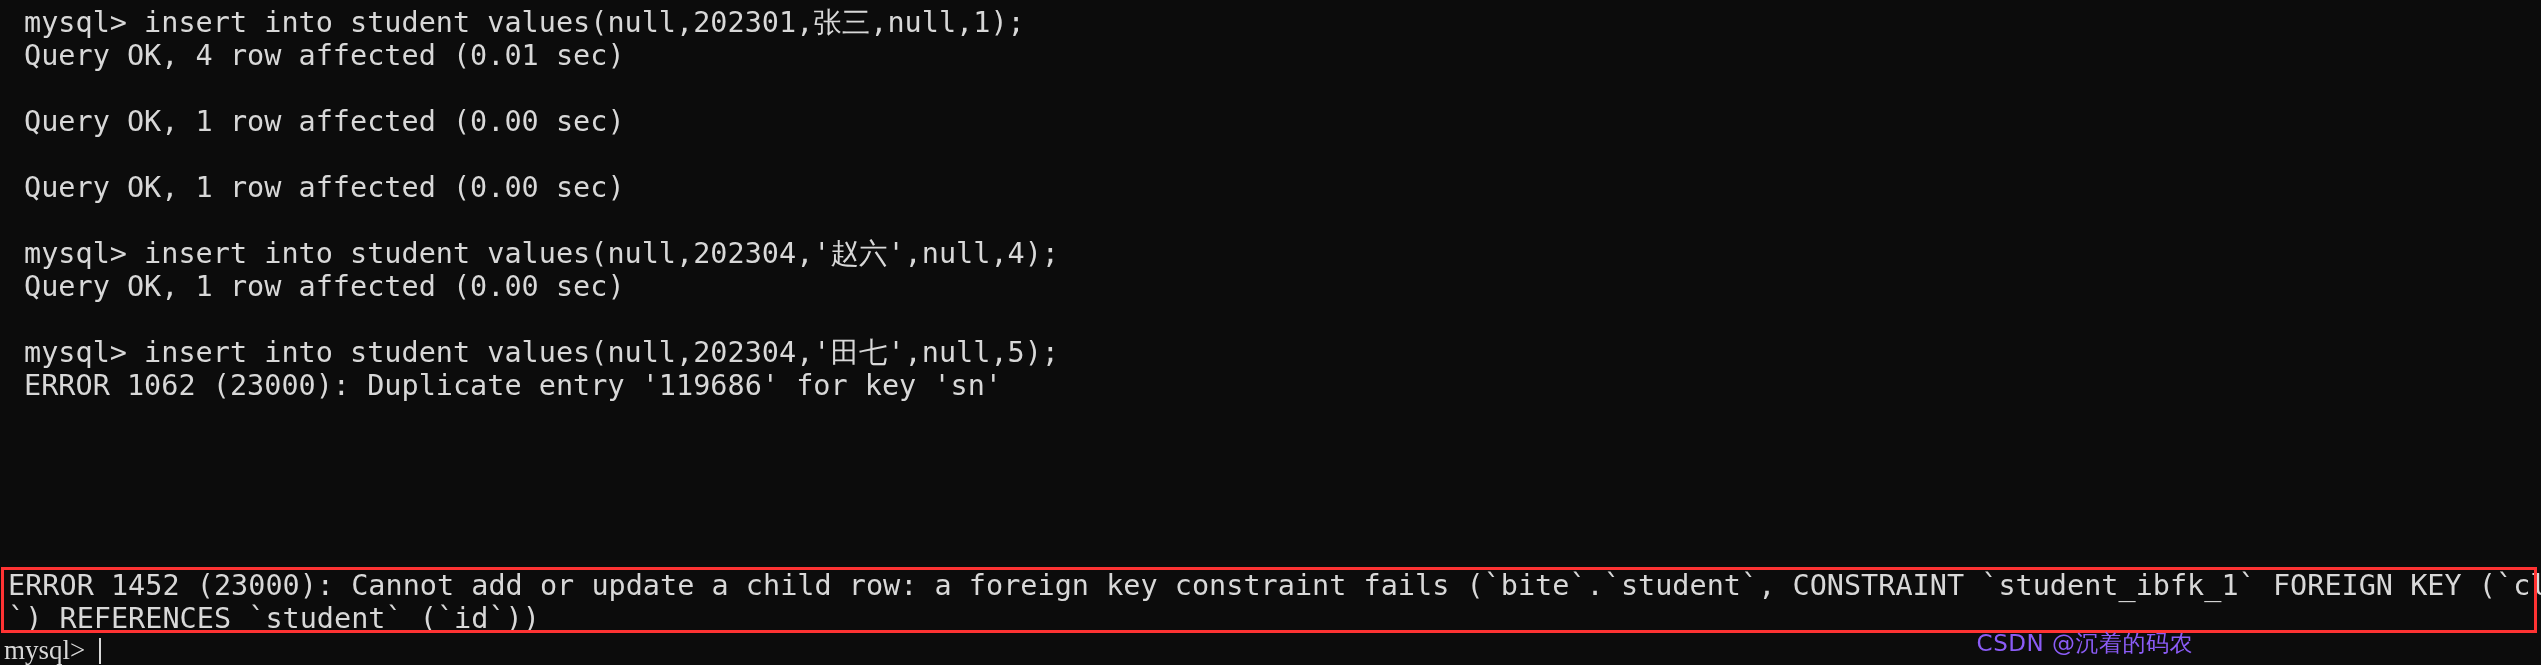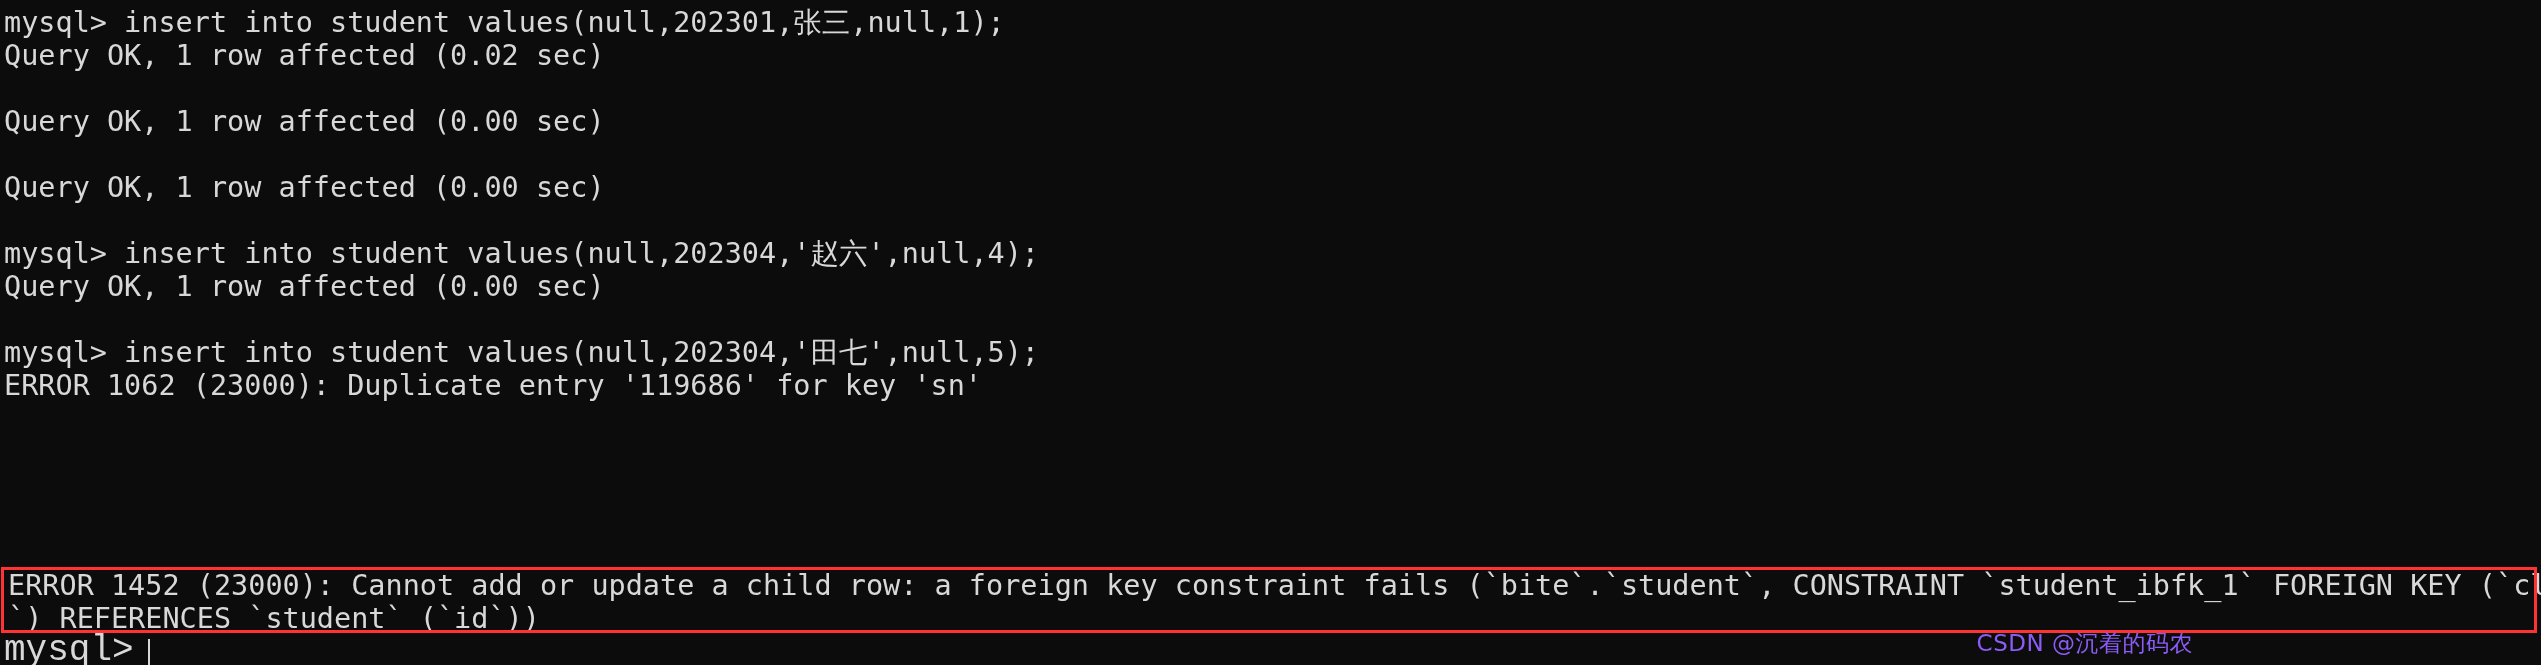--- a/index.html
+++ b/index.html
@@ -12,21 +12,21 @@
     height: 665px;
     overflow: hidden;
     font-family: "DejaVu Sans Mono", "Liberation Mono", monospace;
   }
   #terminal {
     position: relative;
     width: 2211px;
     height: 665px;
     background: #0c0c0c;
     box-sizing: border-box;
-    padding: 6px 0 0 0;
+    padding: 6px 0 0 20px;
   }
   .line {
     height: 33px;
     line-height: 33px;
     font-size: 28.5px;
     letter-spacing: 0px;
     color: #d8d8d8;
     white-space: pre;
     font-family: "DejaVu Sans Mono", "Liberation Mono", monospace;
     padding-left: 4px;
@@ -54,24 +54,24 @@
   #error-lines .line {
     height: 33px;
     line-height: 33px;
   }
   #prompt-line {
     position: absolute;
     left: 4px;
     top: 636px;
     height: 29px;
     line-height: 29px;
-    font-size: 36px;
+    font-size: 27px;
     color: #d8d8d8;
     white-space: pre;
-    font-family: Liberation Mono, monospace;
+    font-family: Liberation Serif, serif;
   }
   #cursor {
     display: inline-block;
     width: 2px;
     height: 26px;
     background: #d8d8d8;
     vertical-align: -5px;
     margin-left: 14px;
   }
   #watermark {
@@ -85,21 +85,21 @@
     letter-spacing: 0.5px;
   }
 </style>
 </head>
 <body>
 
 <div id="terminal">
 
   <div id="scrollback">
     <div class="line">mysql&gt; insert into student values(null,202301,张三,null,1);</div>
-    <div class="line">Query OK, 1 row affected (0.02 sec)</div>
+    <div class="line">Query OK, 4 row affected (0.01 sec)</div>
     <div class="line blank"></div>
     <div class="line">Query OK, 1 row affected (0.00 sec)</div>
     <div class="line blank"></div>
     <div class="line">Query OK, 1 row affected (0.00 sec)</div>
     <div class="line blank"></div>
     <div class="line">mysql&gt; insert into student values(null,202304,'赵六',null,4);</div>
     <div class="line">Query OK, 1 row affected (0.00 sec)</div>
     <div class="line blank"></div>
     <div class="line">mysql&gt; insert into student values(null,202304,'田七',null,5);</div>
     <div class="line">ERROR 1062 (23000): Duplicate entry '119686' for key 'sn'</div>

